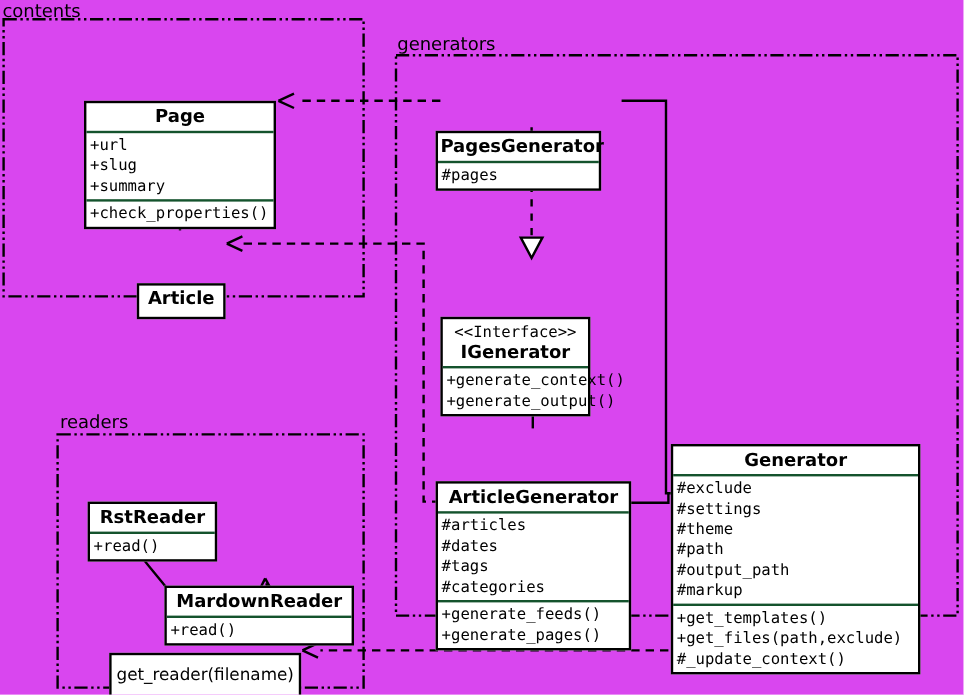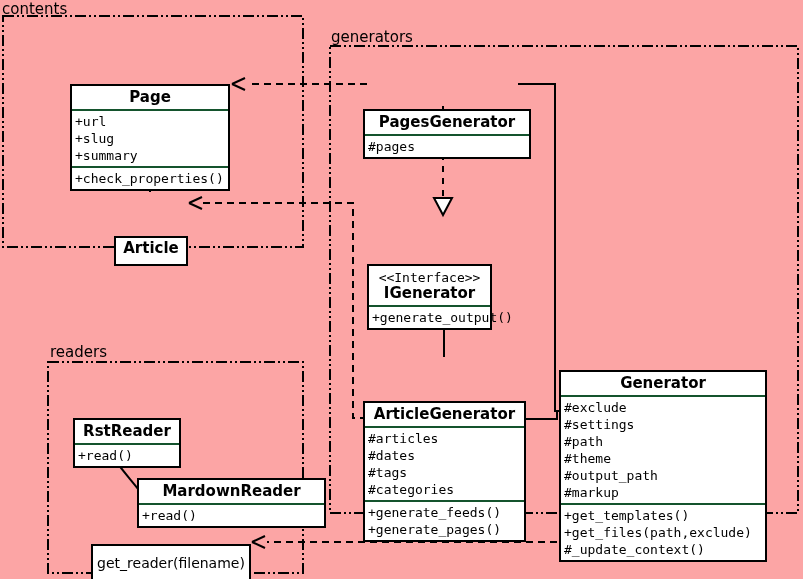--- a/index.html
+++ b/index.html
@@ -1,16 +1,16 @@
 <!DOCTYPE html>
 <html><head>
 <meta charset="utf-8">
 <style>
   html,body{margin:0;padding:0;background:#ffffff;}
-  .stage{position:relative;width:803px;height:579px;background:#fca5a5;
+  .stage{position:relative;width:803px;height:579px;background:#d946ef;
          font-family:"DejaVu Sans",sans-serif;color:#000;overflow:hidden;}
   svg.wires{position:absolute;left:0;top:0;}
   .pkgline{fill:none;stroke:#000;stroke-width:2;stroke-dasharray:11 3 2 3 2 3;}
   .ln{fill:none;stroke:#000;stroke-width:2;}
   .dash{fill:none;stroke:#000;stroke-width:2;stroke-dasharray:7 5;}
   .rdash{fill:none;stroke:#000;stroke-width:2;stroke-dasharray:6 6;}
   .tri{fill:#fff;stroke:#000;stroke-width:2;stroke-linejoin:miter;}
   .pkg-label{position:absolute;font-size:15px;line-height:17px;color:#000;background:transparent;}
   .uml-class{position:absolute;background:#fff;border:2px solid #000;box-sizing:border-box;margin-top:48px;}
   .uml-title{font-weight:bold;font-size:15px;line-height:17px;text-align:center;padding:3px 2px;white-space:nowrap;}
@@ -92,33 +92,34 @@
     </div>
     <div class="sec">
       <div class="mem">+check_properties()</div>
     </div>
   </div>
 
   <div class="uml-class" style="left:114px;top:188px;width:74px;height:30px">
     <div class="uml-title" style="line-height:20px;padding:0 2px">Article</div>
   </div>
 
-  <div class="uml-class" style="left:363px;top:61px;width:168px">
+  <div class="uml-class" style="left:363px;top:61px;width:138px">
     <div class="uml-title">PagesGenerator</div>
     <div class="sec">
       <div class="mem">#pages</div>
     </div>
   </div>
 
   <div class="uml-class" style="left:367px;top:216px;width:125px">
     <div class="uml-title" style="padding:4px 2px 3px 2px">
       <div class="stereo">&lt;&lt;Interface&gt;&gt;</div>
       <div>IGenerator</div>
     </div>
     <div class="sec">
+      <div class="mem">+generate_context()</div>
       <div class="mem">+generate_output()</div>
     </div>
   </div>
 
   <div class="uml-class" style="left:363px;top:353px;width:163px">
     <div class="uml-title">ArticleGenerator</div>
     <div class="sec">
       <div class="mem">#articles</div>
       <div class="mem">#dates</div>
       <div class="mem">#tags</div>
@@ -128,40 +129,40 @@
       <div class="mem">+generate_feeds()</div>
       <div class="mem">+generate_pages()</div>
     </div>
   </div>
 
   <div class="uml-class" style="left:559px;top:322px;width:208px">
     <div class="uml-title">Generator</div>
     <div class="sec">
       <div class="mem">#exclude</div>
       <div class="mem">#settings</div>
+      <div class="mem">#theme</div>
       <div class="mem">#path</div>
-      <div class="mem">#theme</div>
       <div class="mem">#output_path</div>
       <div class="mem">#markup</div>
     </div>
     <div class="sec">
       <div class="mem">+get_templates()</div>
       <div class="mem">+get_files(path,exclude)</div>
       <div class="mem">#_update_context()</div>
     </div>
   </div>
 
   <div class="uml-class" style="left:73px;top:370px;width:108px">
     <div class="uml-title">RstReader</div>
     <div class="sec">
       <div class="mem">+read()</div>
     </div>
   </div>
 
-  <div class="uml-class" style="left:137px;top:430px;width:189px">
+  <div class="uml-class" style="left:137px;top:440px;width:158px">
     <div class="uml-title">MardownReader</div>
     <div class="sec">
       <div class="mem">+read()</div>
     </div>
   </div>
 
   <div class="plain-box" style="left:91px;top:544px;width:160px;height:54px;line-height:34px">get_reader(filename)</div>
 
 </div>
 

